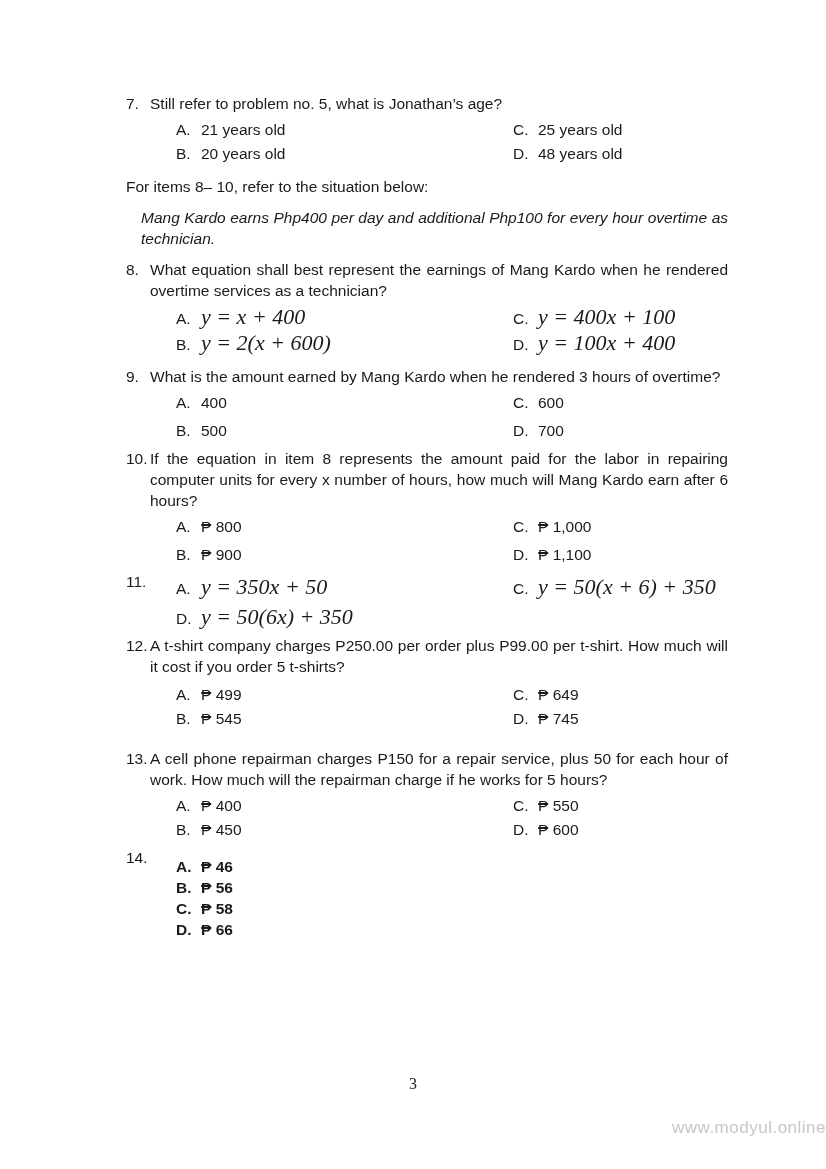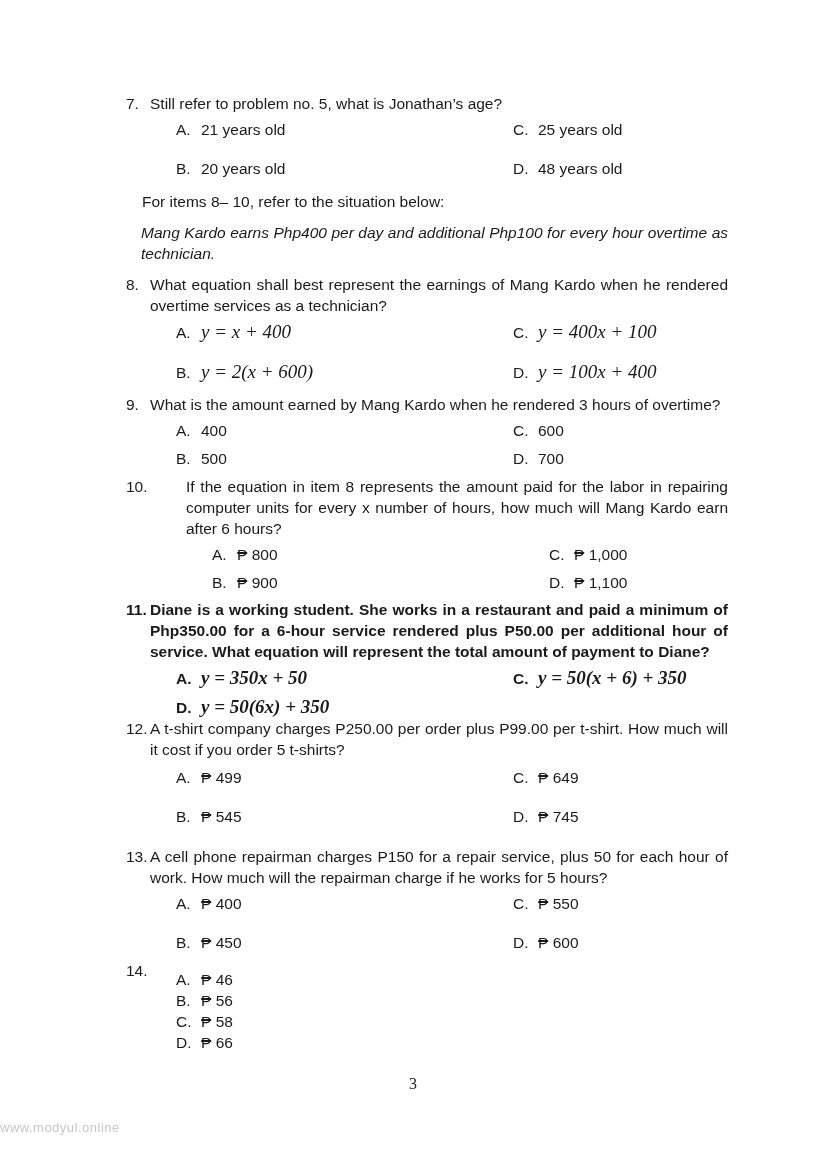--- a/index.html
+++ b/index.html
@@ -13,56 +13,56 @@
   }
   .content{
     position:absolute;top:0;left:126px;width:602px;
     padding-top:93px;
   }
   .q{display:flex;}
   .qnum{width:24px;flex-shrink:0;}
   .qbody{flex:1;}
   .qtext{text-align:justify;}
   .opts{margin-left:26px;margin-top:5px;}
-  .two-col{display:grid;grid-template-columns:337px 1fr;row-gap:18px;}
+  .two-col{display:grid;grid-template-columns:337px 1fr;row-gap:3px;}
   .two-col.spread{row-gap:7px;}
   .one-col .opt{margin-bottom:0;}
   .opt{white-space:nowrap;}
   .ol{display:inline-block;width:25px;}
   .math{
     font-family:"Liberation Serif", serif;
-    font-style:italic;font-size:19px;
+    font-style:italic;font-size:22px;
   }
-  .instruction{margin-left:16px;}
+  .instruction{margin-left:0;}
   .situation{
     margin-left:15px;
     font-style:italic;
     text-align:justify;
   }
   .mb-q7{margin-bottom:12px;}
   .mb-instr{margin-bottom:10px;}
   .mb-sit{margin-bottom:10px;}
   .mb-q8{margin-bottom:11px;}
   .mb-q9{margin-bottom:7px;}
-  .mb-q10{margin-bottom:6px;gap:36px;}
-  .mb-q11{font-weight:bold;}
+  .mb-q10{margin-bottom:6px;}
+  .mb-q11{margin-bottom:6px;}
   .mb-q12{margin-bottom:19px;}
   .mb-q13{margin-bottom:7px;}
   .opts-q12{margin-top:7px;}
-  .opts-q14{margin-top:9px;}
+  .opts-q14{margin-top:9px;font-weight:bold;}
   .pagenum{
     position:absolute;top:1073px;left:0;width:826px;
     text-align:center;
     font-family:"Liberation Serif", serif;
     font-size:16px;color:#222;
   }
   .watermark{
     position:absolute;top:1117px;left:0;width:826px;
-    text-align:left;
-    font-size:13px;letter-spacing:0.5px;
+    text-align:right;
+    font-size:17px;letter-spacing:0.5px;
     color:#c6c6c6;
   }
 </style>
 </head>
 <body>
 
 <div class="page">
   <div class="content">
 
     <div class="q mb-q7">
@@ -117,21 +117,20 @@
           <div class="opt"><span class="ol">C.</span><span class="ot">₱ 1,000</span></div>
           <div class="opt"><span class="ol">B.</span><span class="ot">₱ 900</span></div>
           <div class="opt"><span class="ol">D.</span><span class="ot">₱ 1,100</span></div>
         </div>
       </div>
     </div>
 
     <div class="q mb-q11">
       <span class="qnum">11.</span>
       <div class="qbody">
-        <div class="qtext">Diane is a working student. She works in a restaurant and paid a minimum of Php350.00 for a 6-hour service rendered plus P50.00 per additional hour of service. What equation will represent the total amount of payment to Diane?</div>
         <div class="opts two-col spread">
           <div class="opt"><span class="ol">A.</span><span class="ot math">y = 350x + 50</span></div>
           <div class="opt"><span class="ol">C.</span><span class="ot math">y = 50(x + 6) + 350</span></div>
           <div class="opt"><span class="ol">D.</span><span class="ot math">y = 50(6x) +  350</span></div>
         </div>
       </div>
     </div>
 
     <div class="q mb-q12">
       <span class="qnum">12.</span>

